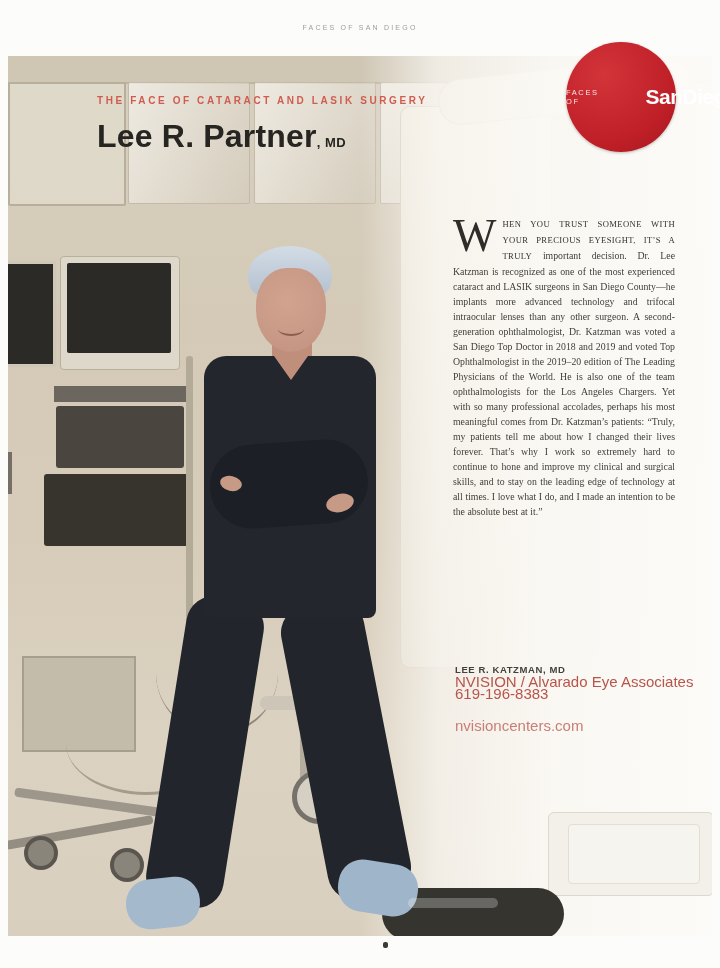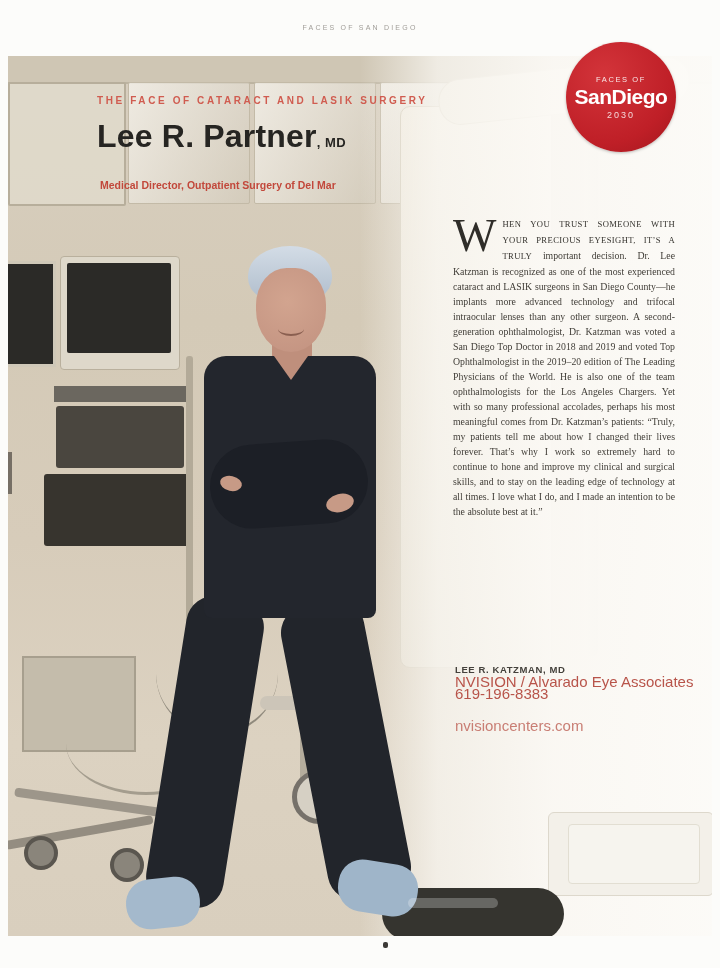--- a/index.html
+++ b/index.html
@@ -90,22 +90,23 @@
   }
   .opener{font-size:8.6px;letter-spacing:.4px;color:#34322d;}
   .contact{position:absolute;left:455px;top:664px;z-index:6;line-height:12px;}
   .contact .cname{font-size:9.5px;font-weight:bold;color:#44413c;letter-spacing:.6px;}
   .contact .cline{font-size:15px;color:#b8544a;}
   .contact .cline.site{color:#c97e74;margin-top:20px;}
   
   .badge{
     position:absolute;left:566px;top:42px;width:110px;height:110px;border-radius:50%;z-index:9;
     background:radial-gradient(circle at 35% 30%,#d3343a,#bf1f27 65%,#a2171e 100%);
-    display:flex;flex-direction:column;align-items:center;justify-content:center;
+    display:flex;flex-direction:row;align-items:center;justify-content:flex-start;
     box-shadow:0 1px 3px rgba(0,0,0,.25);
+    gap:39px;
   }
   .badge .eyebrow{font-size:7.5px;letter-spacing:1.6px;color:rgba(255,255,255,.88);text-transform:uppercase;}
   .badge .logo{font-size:21px;font-weight:bold;color:#ffffff;letter-spacing:-.5px;margin:1px 8px;}
   .badge .year{font-size:9px;letter-spacing:2px;color:rgba(255,255,255,.82);}
   .page-dot{position:absolute;left:383px;top:942px;width:5px;height:6px;background:#3c3a36;border-radius:2px;z-index:3;}
 </style>
 </head>
 <body>
 
 <div class="folio">FACES OF SAN DIEGO</div>
@@ -163,21 +164,20 @@
   <div class="edge-mark"></div>
 </div>
 
 <div class="banner">THE FACE OF CATARACT AND LASIK SURGERY</div>
 
 <div class="title">
   <span>Lee R. Partner</span><span class="cred">, MD</span>
 </div>
 
 <div class="subtitle">
-  <div>Medical Director, Outpatient Surgery of Del Mar</div>
 </div>
 
 <div class="article">
   <span class="dropcap">W</span><span class="opener">HEN YOU TRUST SOMEONE WITH YOUR PRECIOUS EYESIGHT, IT’S A TRULY</span><span> important decision. Dr. Lee Katzman is recognized as one of the most experienced cataract and LASIK surgeons in San Diego County—he implants more advanced technology and trifocal intraocular lenses than any other surgeon. A second-generation ophthalmologist, Dr. Katzman was voted a San Diego Top Doctor in 2018 and 2019 and voted Top Ophthalmologist in the 2019–20 edition of The Leading Physicians of the World. He is also one of the team ophthalmologists for the Los Angeles Chargers. Yet with so many professional accolades, perhaps his most meaningful comes from Dr. Katzman’s patients: “Truly, my patients tell me about how I changed their lives forever. That’s why I work so extremely hard to continue to hone and improve my clinical and surgical skills, and to stay on the leading edge of technology at all times. I love what I do, and I made an intention to be the absolute best at it.”</span>
 </div>
 
 <div class="contact">
   <div class="cname">LEE R. KATZMAN, MD</div>
   <div class="cline">NVISION / Alvarado Eye Associates</div>
   <div class="cline">619-196-8383</div>

